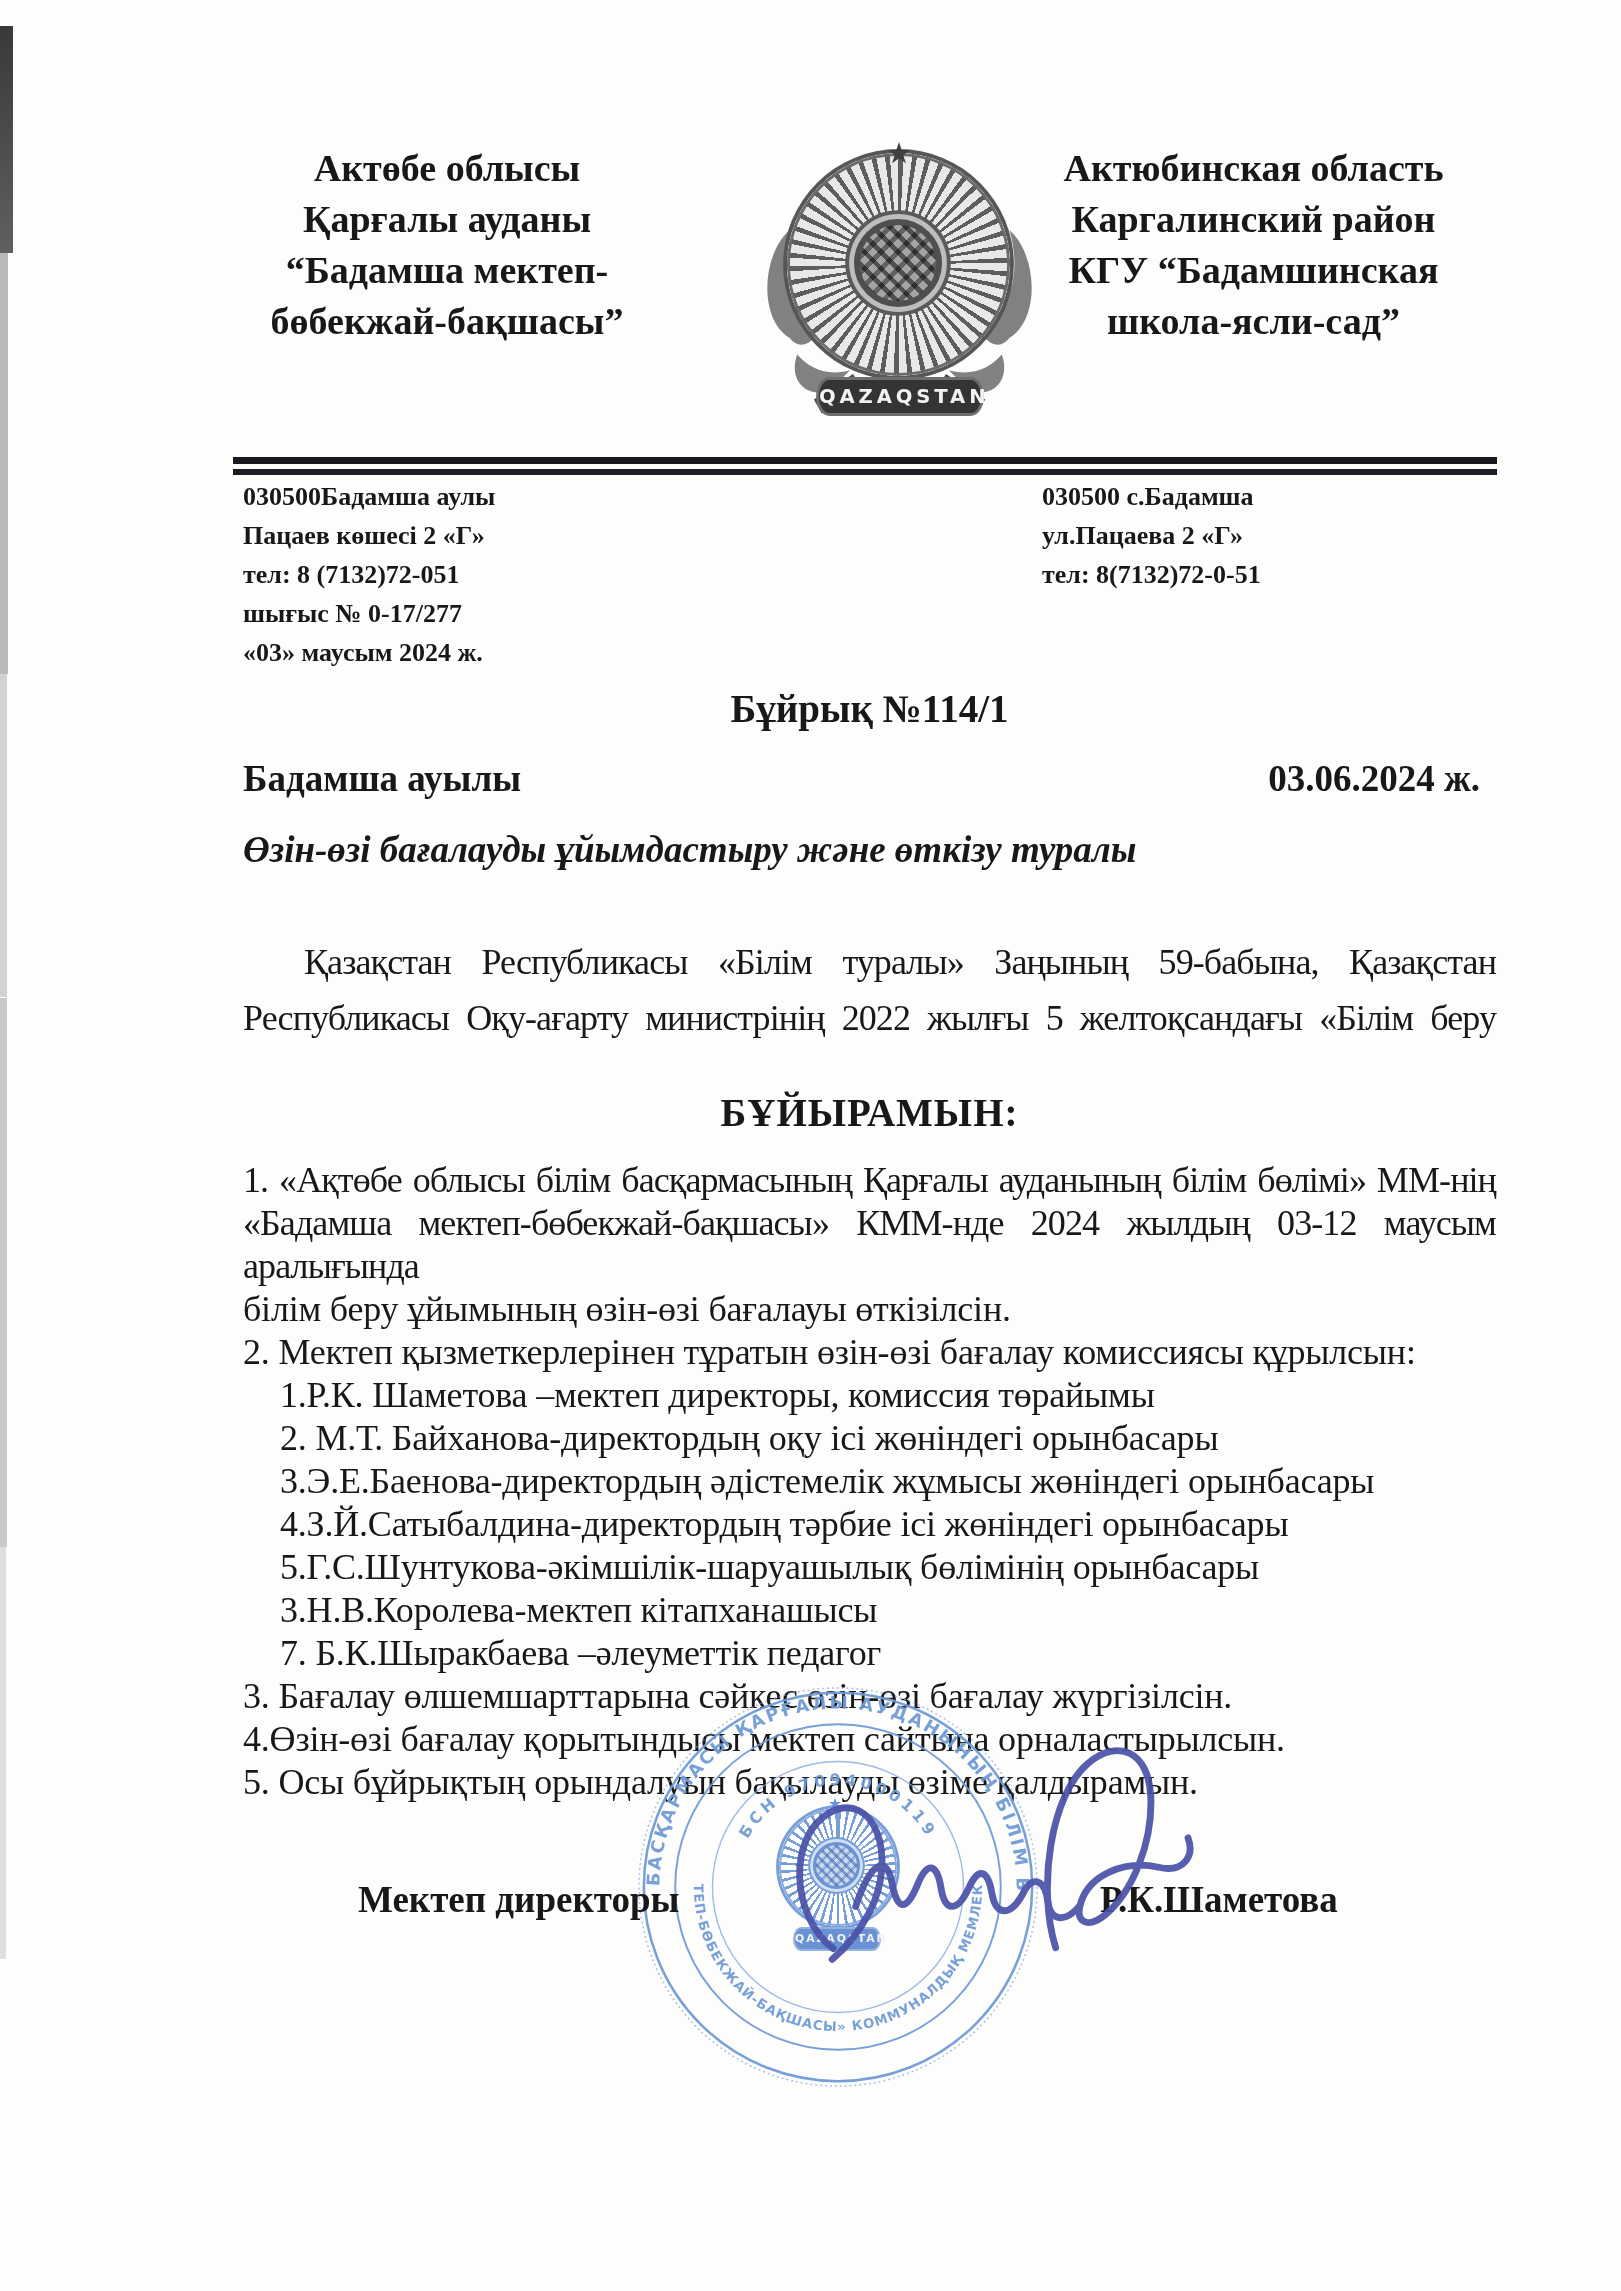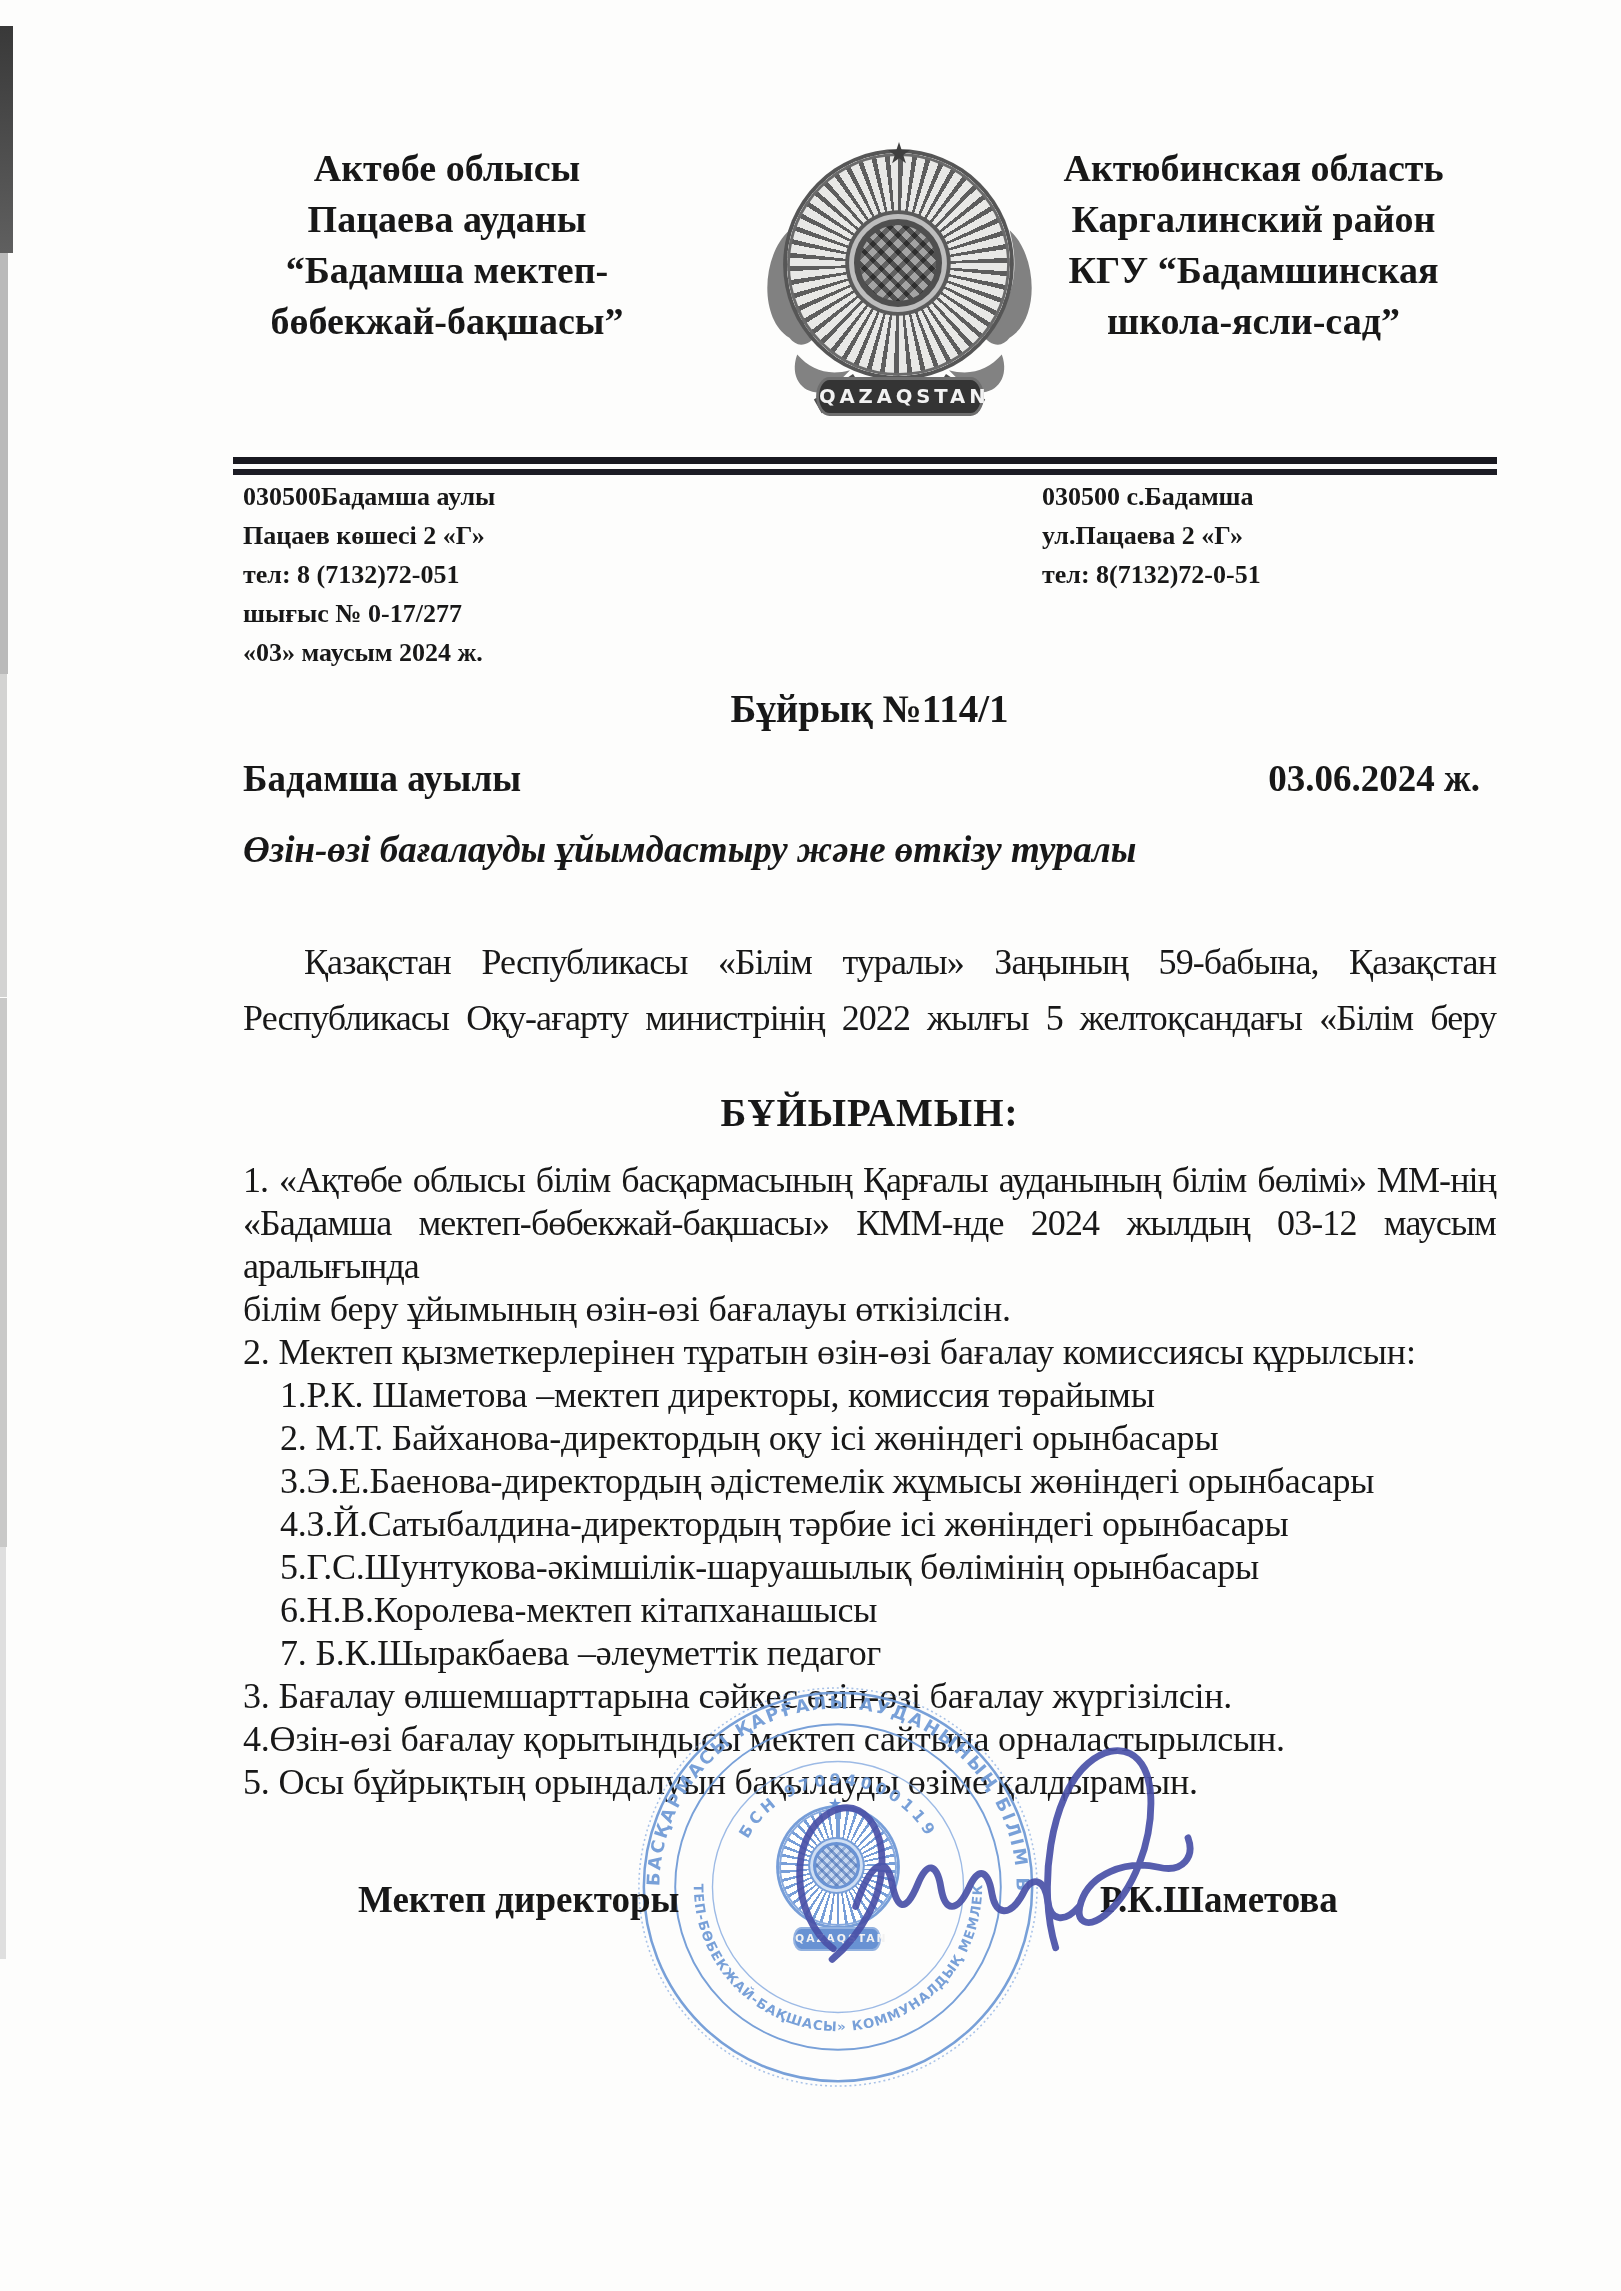--- a/index.html
+++ b/index.html
@@ -95,21 +95,21 @@
 <body>
 
 <div class="edge e1"></div>
 <div class="edge e2"></div>
 <div class="edge e3"></div>
 <div class="edge e4"></div>
 <div class="edge e5"></div>
 
 <div class="org left">
   <div>Актөбе облысы</div>
-  <div>Пацаева ауданы</div>
+  <div>Қарғалы ауданы</div>
   <div>“Бадамша мектеп-</div>
   <div>бөбекжай-бақшасы”</div>
 </div>
 
 <div class="emblem">
   <svg class="wings" viewBox="0 0 285 300">
     <path d="M30 205 C-2 185, 2 120, 30 95 C18 140, 28 175, 60 200 C48 215, 38 215, 30 205 Z" fill="#6b6b6b" opacity=".85"></path>
     <path d="M255 205 C287 185, 283 120, 255 95 C267 140, 257 175, 225 200 C237 215, 247 215, 255 205 Z" fill="#6b6b6b" opacity=".85"></path>
     <path d="M38 222 C28 250, 50 268, 72 258 L92 238 C70 244, 52 238, 38 222 Z" fill="#828282"></path>
     <path d="M247 222 C257 250, 235 268, 213 258 L193 238 C215 244, 233 238, 247 222 Z" fill="#828282"></path>
@@ -165,21 +165,21 @@
 <div class="list">
   <div class="jline">1. «Ақтөбе облысы білім басқармасының Қарғалы ауданының білім бөлімі» ММ-нің</div>
   <div class="jline">«Бадамша мектеп-бөбекжай-бақшасы» КММ-нде 2024 жылдың 03-12 маусым аралығында</div>
   <div class="lline">білім беру ұйымының өзін-өзі бағалауы өткізілсін.</div>
   <div class="lline">2.  Мектеп қызметкерлерінен тұратын өзін-өзі бағалау комиссиясы құрылсын:</div>
   <div class="sub">1.Р.К. Шаметова –мектеп директоры, комиссия төрайымы</div>
   <div class="sub">2. М.Т. Байханова-директордың оқу ісі жөніндегі орынбасары</div>
   <div class="sub">3.Э.Е.Баенова-директордың әдістемелік жұмысы жөніндегі орынбасары</div>
   <div class="sub">4.З.Й.Сатыбалдина-директордың тәрбие ісі жөніндегі орынбасары</div>
   <div class="sub">5.Г.С.Шунтукова-әкімшілік-шаруашылық бөлімінің орынбасары</div>
-  <div class="sub">6.Н.В.Королева-мектеп кітапханашысы</div>
+  <div class="sub">3.Н.В.Королева-мектеп кітапханашысы</div>
   <div class="sub">7. Б.К.Шыракбаева –әлеуметтік педагог</div>
   <div class="lline">3. Бағалау өлшемшарттарына сәйкес өзін-өзі бағалау жүргізілсін.</div>
   <div class="lline">4.Өзін-өзі бағалау қорытындысы мектеп сайтына орналастырылсын.</div>
   <div class="lline">5. Осы бұйрықтың орындалуын бақылауды өзіме қалдырамын.</div>
 </div>
 
 <div class="stamp">
   <svg width="406" height="406" viewBox="0 0 414 414">
     <circle cx="207" cy="207" r="203" fill="none" stroke="#7ba3dd" stroke-width="1.6" stroke-dasharray="2 3" opacity=".7"></circle>
     <circle cx="207" cy="207" r="198" fill="none" stroke="#6f9ad6" stroke-width="2.6"></circle>

